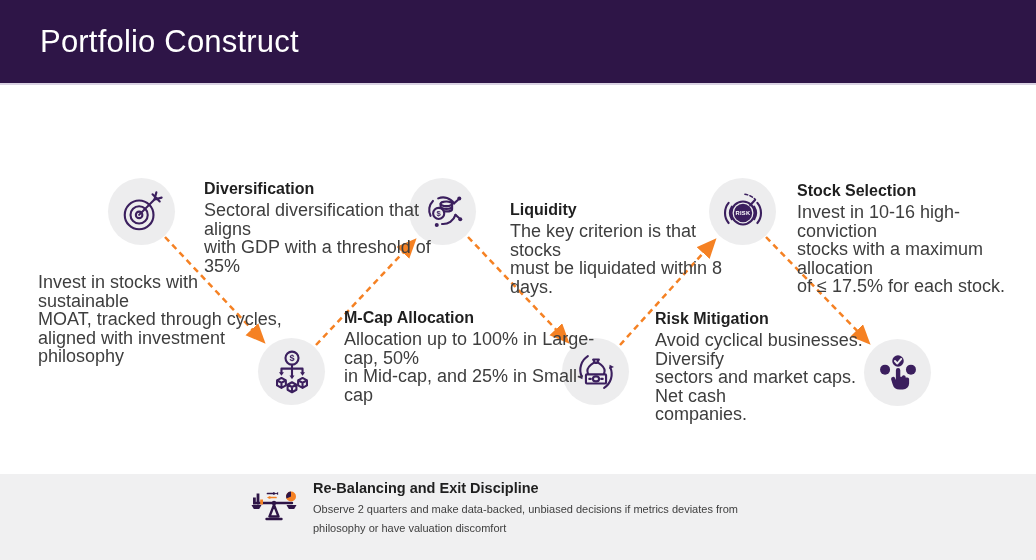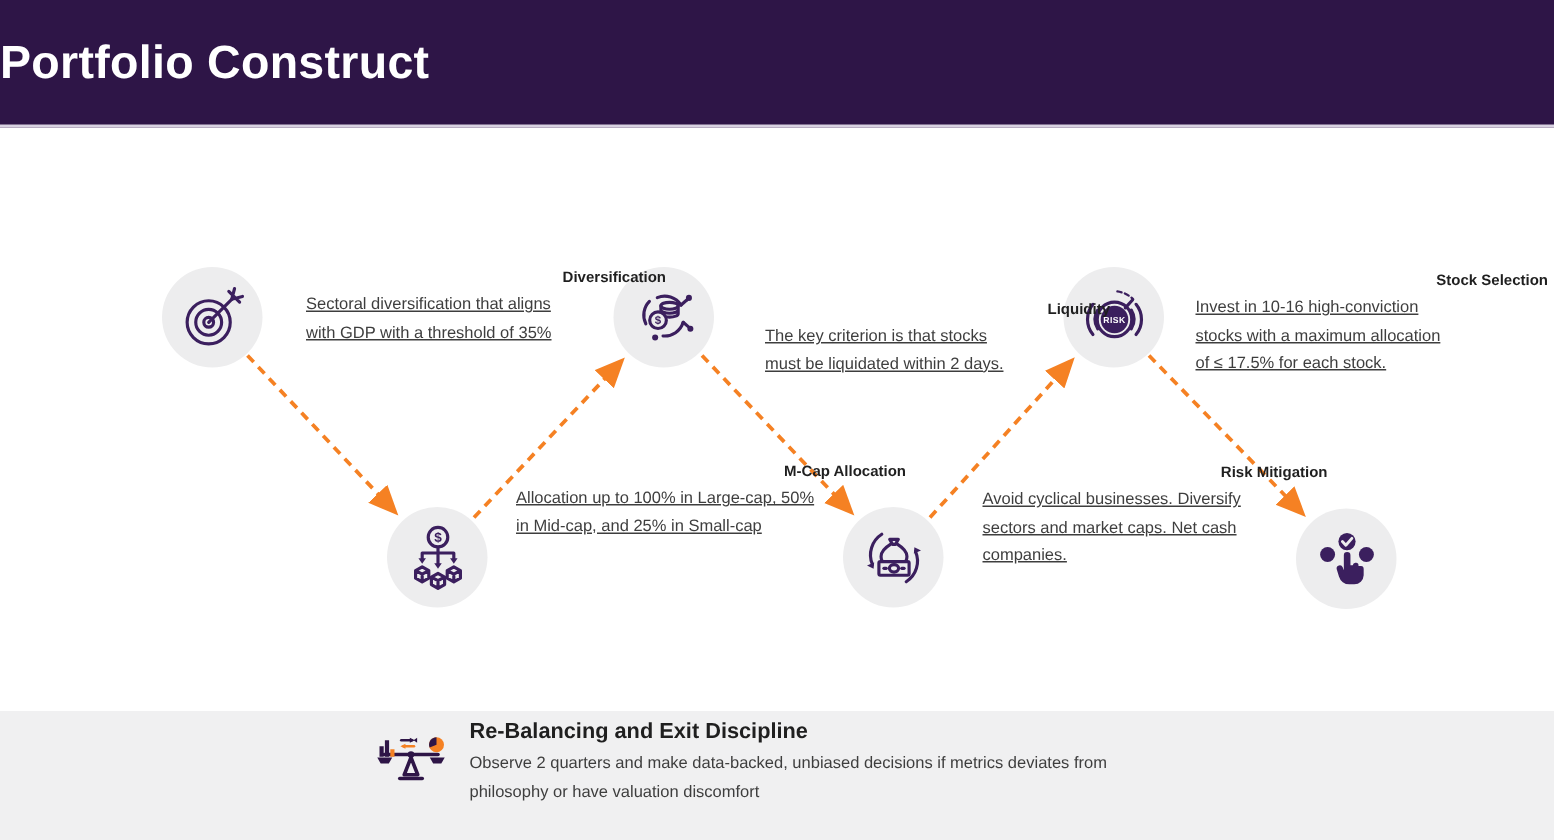--- a/index.html
+++ b/index.html
@@ -17,21 +17,22 @@
     left: 0; top: 0;
     width: 1036px; height: 85px;
     background: #2e1547;
     border-bottom: 2px solid #d9d2e2;
     display: flex;
     align-items: center;
   }
   .header h1 {
     color: #ffffff;
     font-size: 31px;
-    font-weight: 700;
+    font-weight: 400;
+    padding-left: 40px;
     letter-spacing: 0.2px;
   }
   .arrows {
     position: absolute;
     left: 0; top: 0;
     width: 1036px; height: 560px;
     z-index: 1;
   }
   .node {
     position: absolute;
@@ -48,32 +49,30 @@
   .c2 { left: 258px; top: 338px; }
   .c3 { left: 409px; top: 178px; }
   .c4 { left: 562px; top: 338px; }
   .c5 { left: 709px; top: 178px; }
   .c6 { left: 864px; top: 339px; }
   .label {
     position: absolute;
     z-index: 2;
   }
   .label h3 {
-    font-size: 10px;
+    font-size: 16px;
     font-weight: 700;
     color: #1f1f1f;
     margin-bottom: 3px;
-    text-align: right;
   }
   .label p {
-    font-size: 11px;
+    font-size: 18px;
     color: #3e3e3e;
     line-height: 18.5px;
     white-space: pre-line;
-    text-decoration: underline;
   }
   .l1 { left: 38px;  top: 273px; width: 245px; }
   .l2 { left: 204px; top: 180px; width: 240px; }
   .l3 { left: 344px; top: 309px; width: 260px; }
   .l4 { left: 510px; top: 181px; width: 230px; margin-top: 20px; }
   .l5 { left: 655px; top: 310px; width: 230px; }
   .l6 { left: 797px; top: 182px; width: 235px; }
   .footer-band {
     position: absolute;
     left: 0; top: 458px;
@@ -217,35 +216,38 @@
     <svg viewBox="0 0 48 48">
       <circle class="icf" cx="10.5" cy="20.5" r="5.2"></circle>
       <circle class="icf" cx="37.5" cy="20.5" r="5.2"></circle>
       <circle class="icf" cx="24" cy="11.5" r="6"></circle>
       <path d="M20.8,11.5 l2.4,2.6 4.2,-4.8" stroke="#ededee" stroke-width="2" fill="none" stroke-linecap="round" stroke-linejoin="round"></path>
       <path class="icf" d="M21.8,21 a2.3,2.3 0 0 1 4.6,0 V28 h1.6 a2,2 0 0 1 4,0.6 h1.4 a2,2 0 0 1 2.2,2 V35 a6.5,6.5 0 0 1 -6.5,6.3 h-3.5 a7.5,7.5 0 0 1 -7.2,-5.5 l-1.6,-5.2 a2.2,2.2 0 0 1 4.2,-1.2 l0.8,2 Z"></path>
     </svg>
   </div>
 
   <div class="label l1">
+    <p>Invest in stocks with sustainable
+MOAT, tracked through cycles,
+aligned with investment philosophy</p>
   </div>
   <div class="label l2">
     <h3>Diversification</h3>
     <p>Sectoral diversification that aligns
 with GDP with a threshold of 35%</p>
   </div>
   <div class="label l3">
     <h3>M-Cap Allocation</h3>
     <p>Allocation up to 100% in Large-cap, 50%
 in Mid-cap, and 25% in Small-cap</p>
   </div>
   <div class="label l4">
     <h3>Liquidity</h3>
     <p>The key criterion is that stocks
-must be liquidated within 2 days.</p>
+must be liquidated within 8 days.</p>
   </div>
   <div class="label l5">
     <h3>Risk Mitigation</h3>
     <p>Avoid cyclical businesses. Diversify
 sectors and market caps. Net cash
 companies.</p>
   </div>
   <div class="label l6">
     <h3>Stock Selection</h3>
     <p>Invest in 10-16 high-conviction

